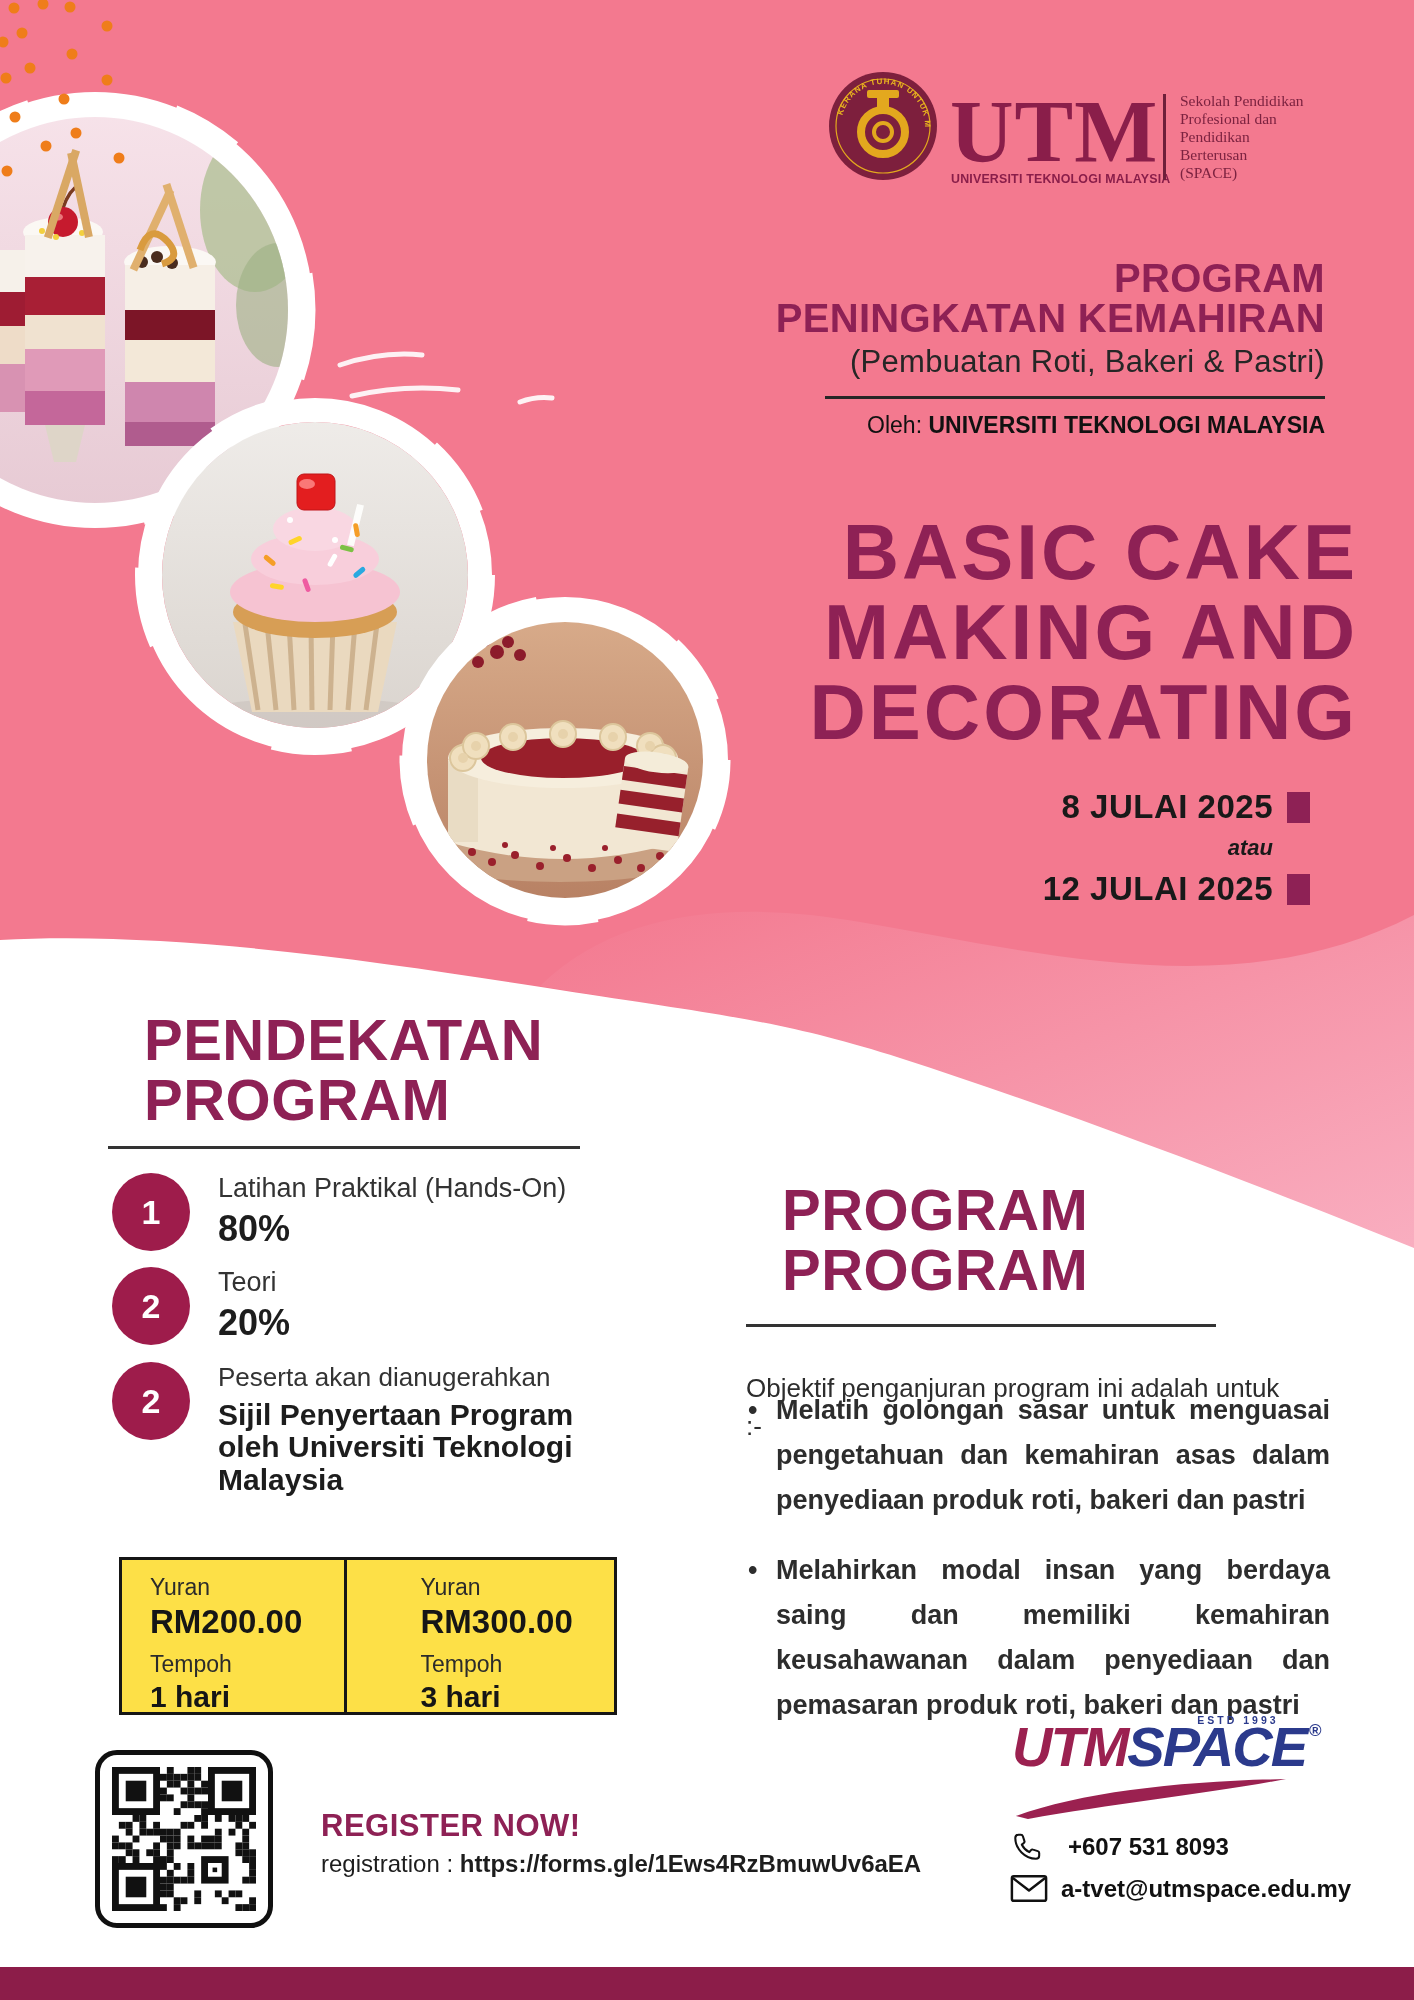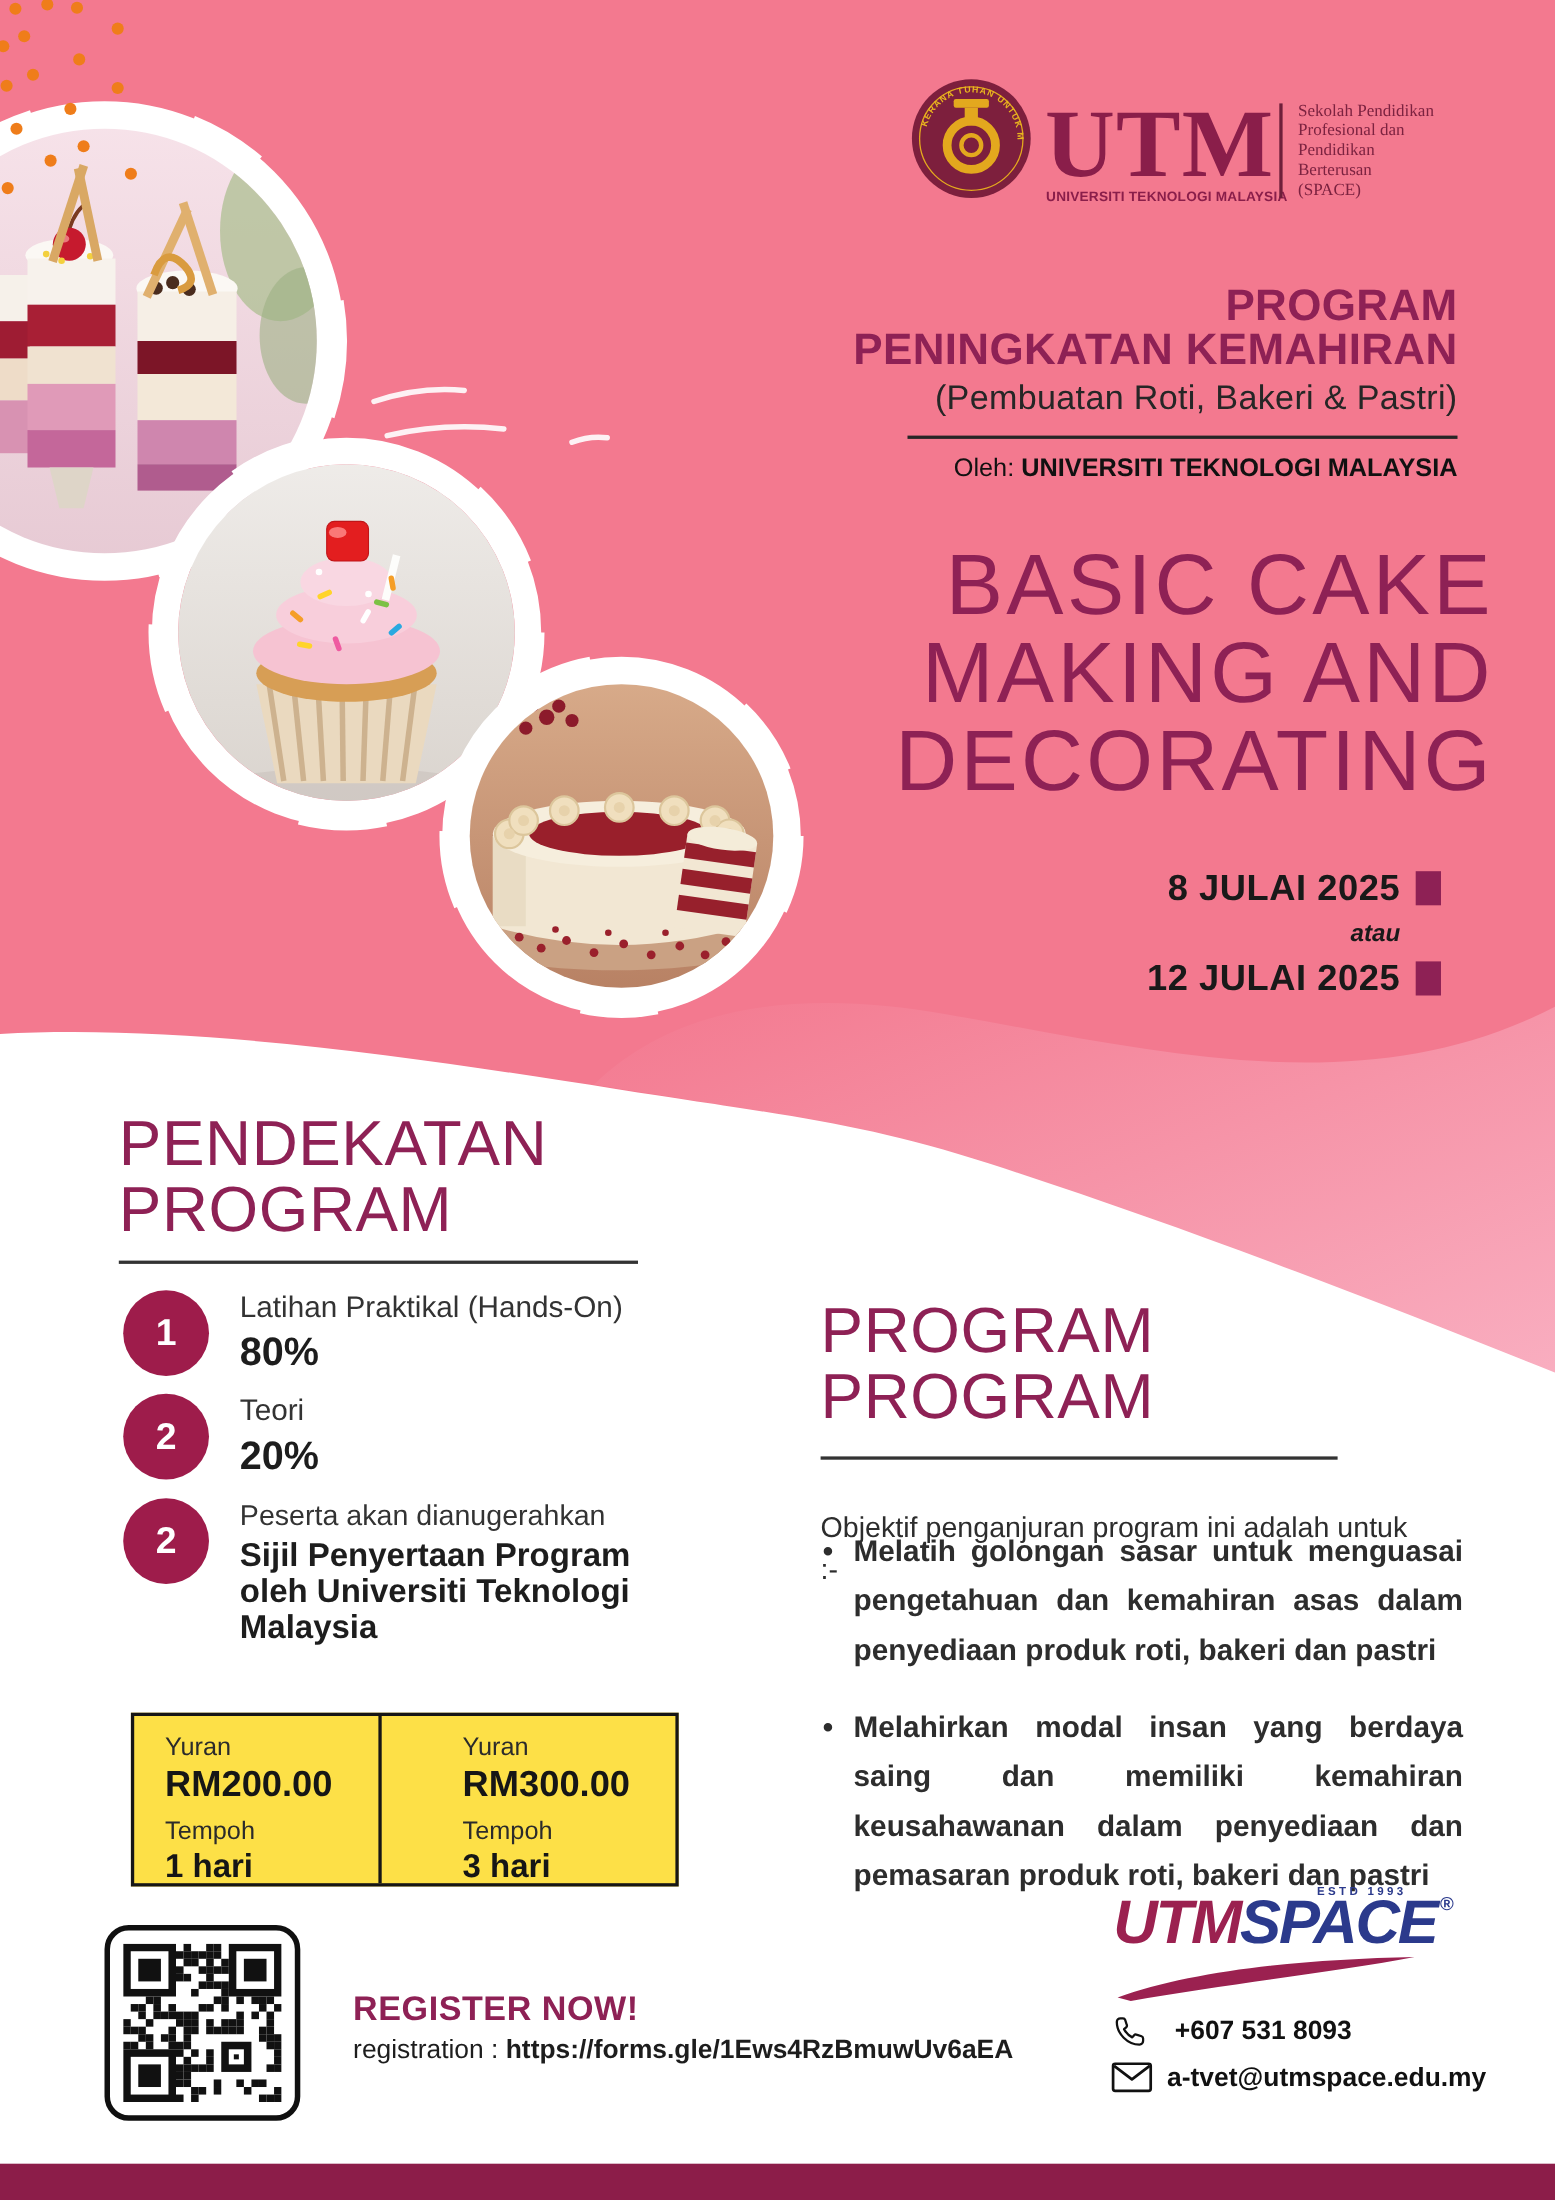--- a/index.html
+++ b/index.html
@@ -19,33 +19,33 @@
 
   
   .kicker{right:89px;top:258px;text-align:right;}
   .kicker-line{font-size:40px;font-weight:800;color:#8E2155;line-height:1.0;letter-spacing:.3px;}
   .kicker-sub{font-size:31px;color:#262626;margin-top:6px;letter-spacing:.3px;}
   .kicker-rule{width:500px;height:3px;background:#262626;margin:16px 0 0 auto;}
   .oleh{font-size:23px;margin-top:13px;color:#111;}
   .oleh b{font-weight:bold;}
 
   
-  .big-title{right:56px;top:491px;text-align:right;font-size:78px;font-weight:400;
+  .big-title{right:56px;top:512px;text-align:right;font-size:78px;font-weight:700;
              line-height:80px;color:#8E2155;letter-spacing:3px;margin-left:32px;}
 
   
   .dates{right:104px;top:788px;text-align:right;}
   .date-row{display:flex;align-items:center;justify-content:flex-end;gap:14px;
             font-size:33px;font-weight:800;color:#191919;letter-spacing:.5px;}
   .date-sq{width:23px;height:31px;background:#8E2155;}
   .date-sep{font-size:22px;font-weight:bold;font-style:italic;color:#191919;
             margin:9px 37px 9px 0;width:248px;margin-left:auto;}
 
   
-  .sec-h{font-size:58px;font-weight:400;color:#8E2155;line-height:1.04;letter-spacing:.5px;}
+  .sec-h{font-size:58px;font-weight:700;color:#8E2155;line-height:1.04;letter-spacing:.5px;margin-left:36px;}
   .sec-rule{height:3px;background:#333;}
 
   
   .p-item{position:absolute;left:112px;display:flex;gap:28px;align-items:flex-start;}
   .p-circle{width:78px;height:78px;border-radius:50%;background:#9E1C4B;flex:0 0 78px;
             display:flex;align-items:center;justify-content:center;
             color:#fff;font-size:34px;font-weight:bold;}
   .p-label{font-size:27px;color:#333;}
   .p-value{font-size:36px;font-weight:800;color:#1d1d1d;margin-top:4px;}
   .p-item.cert .p-label{font-size:26px;}

